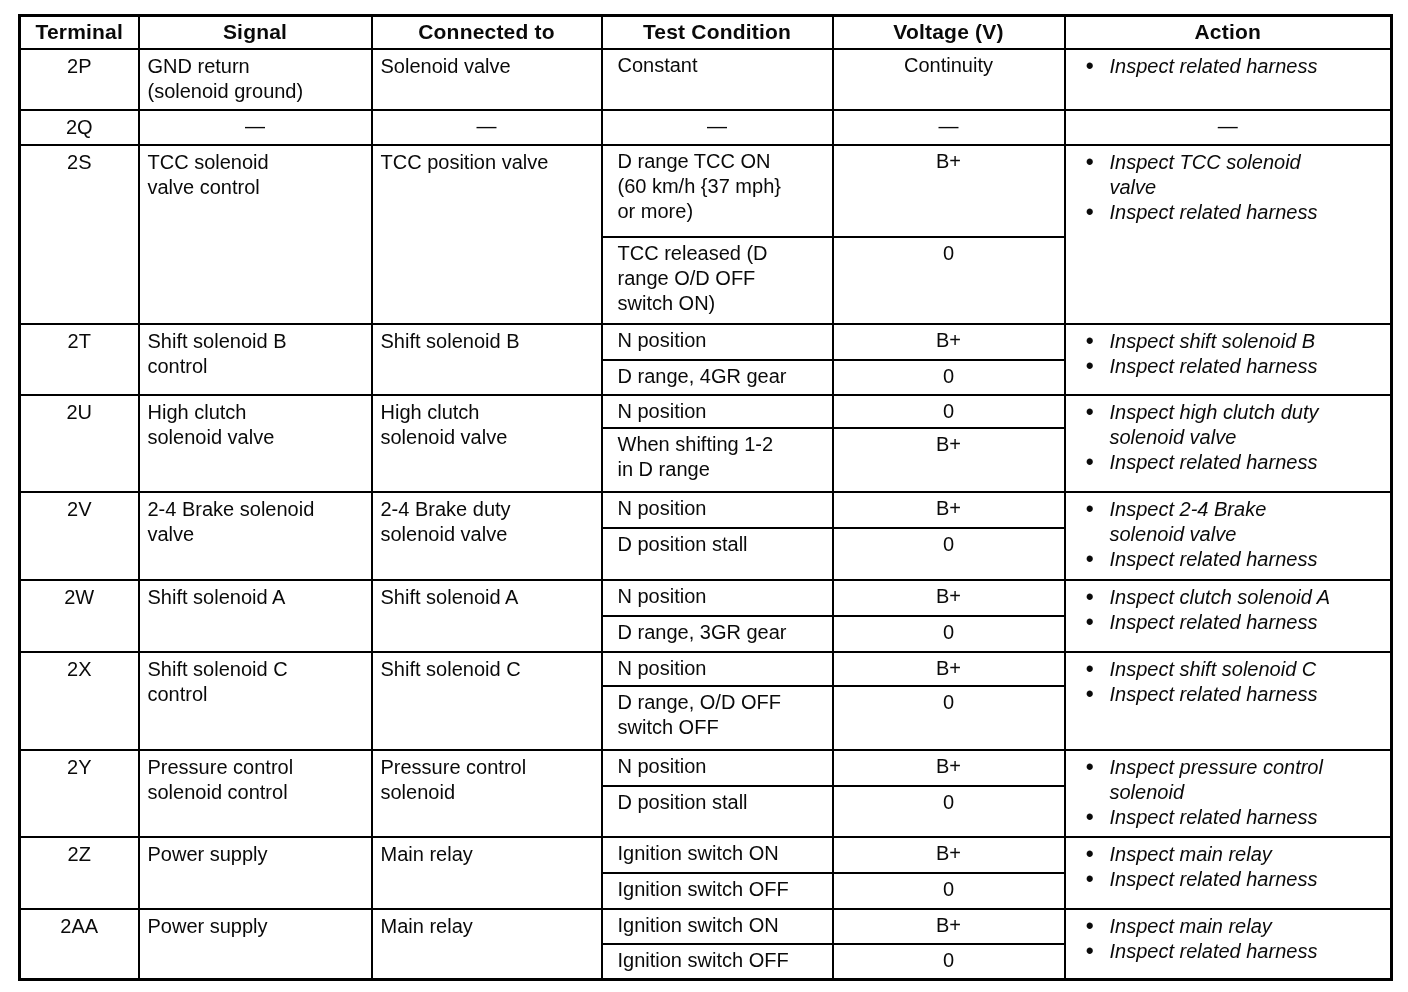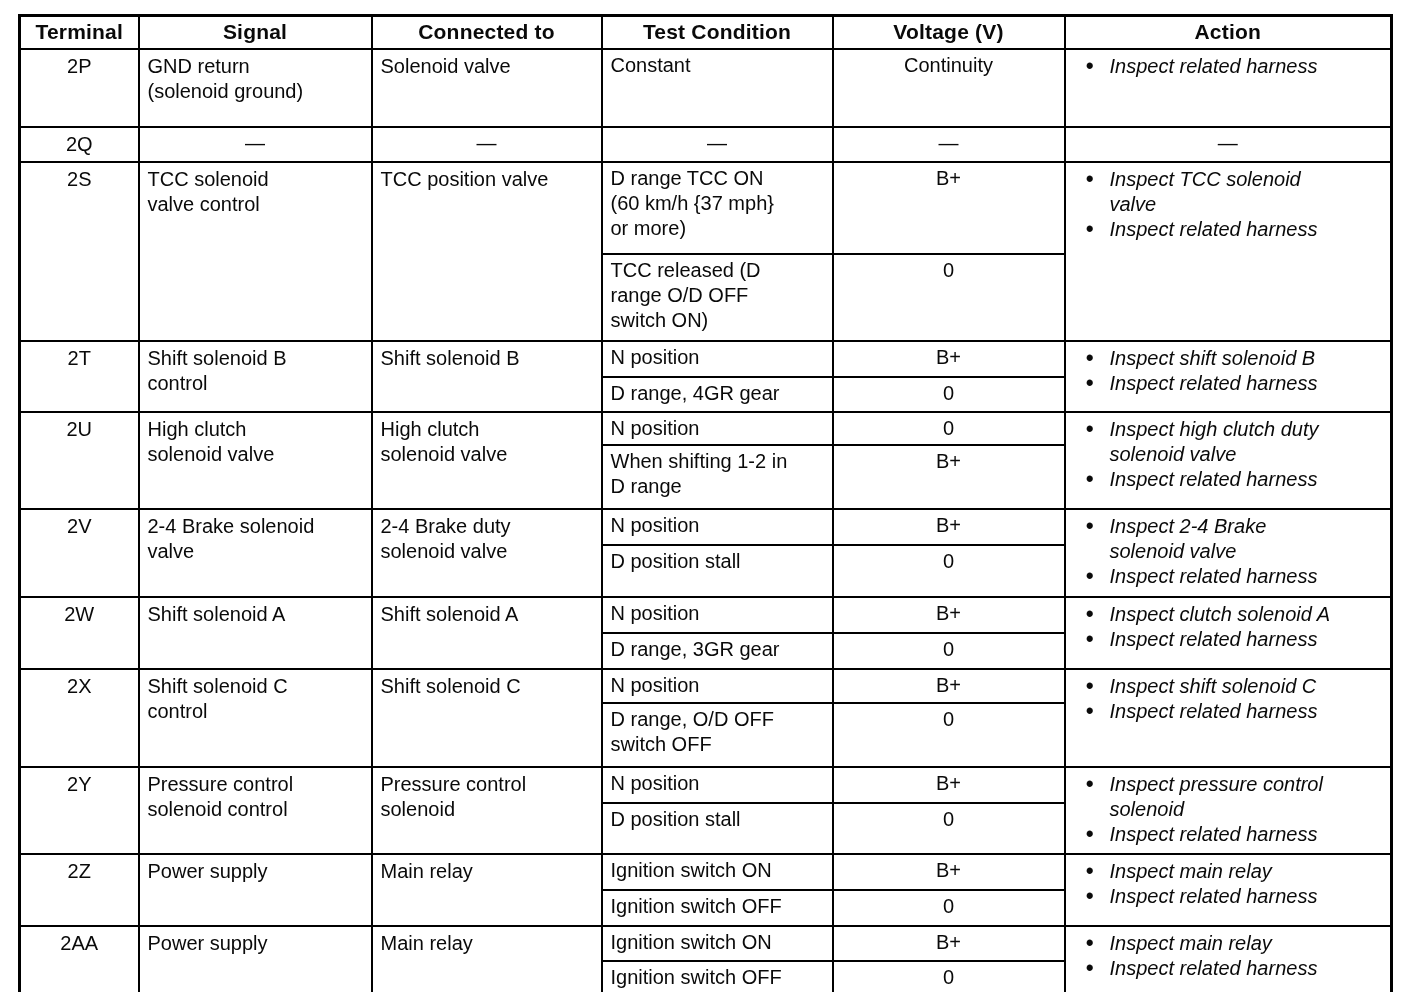--- a/index.html
+++ b/index.html
@@ -30,21 +30,21 @@
     padding: 3px 2px 4px 2px;
     letter-spacing: 0.2px;
   }
   td {
     font-size: 20px;
     line-height: 1.24;
   }
   td.terminal { text-align: center; padding: 4px 2px; }
   td.signal    { padding: 4px 52px 4px 8px; }
   td.connected { padding: 4px 48px 4px 8px; }
-  td.test      { padding: 3px 42px 3px 8px; }
+  td.test      { padding: 3px 42px 3px 15px; }
   td.voltage   { text-align: center; padding: 3px 5px; }
   td.action    { padding: 4px 4px 4px 8px; font-style: italic; }
   td.dash      { text-align: center; padding: 3px 4px; }
   ul.actions {
     list-style: none;
     margin: 0; padding: 0;
   }
   ul.actions li {
     position: relative;
     padding-left: 36px;
@@ -76,21 +76,21 @@
       <th>Terminal</th>
       <th>Signal</th>
       <th>Connected to</th>
       <th>Test Condition</th>
       <th>Voltage (V)</th>
       <th>Action</th>
     </tr>
   </thead>
   <tbody>
 
-    <tr style="height:78px">
+    <tr style="height:61px">
       <td class="terminal">2P</td>
       <td class="signal">GND return (solenoid ground)</td>
       <td class="connected">Solenoid valve</td>
       <td class="test">Constant</td>
       <td class="voltage">Continuity</td>
       <td class="action">
         <ul class="actions">
           <li>Inspect related harness</li>
         </ul>
       </td>

